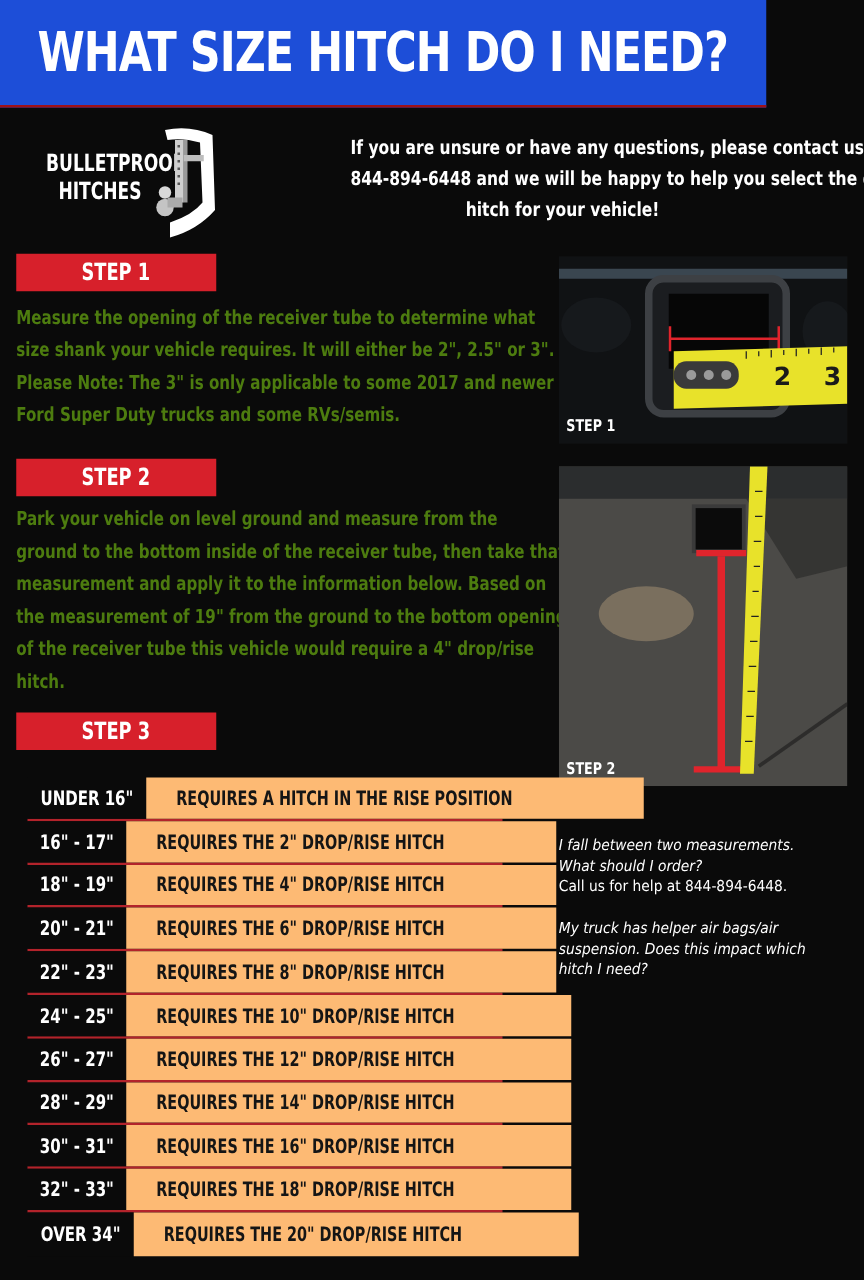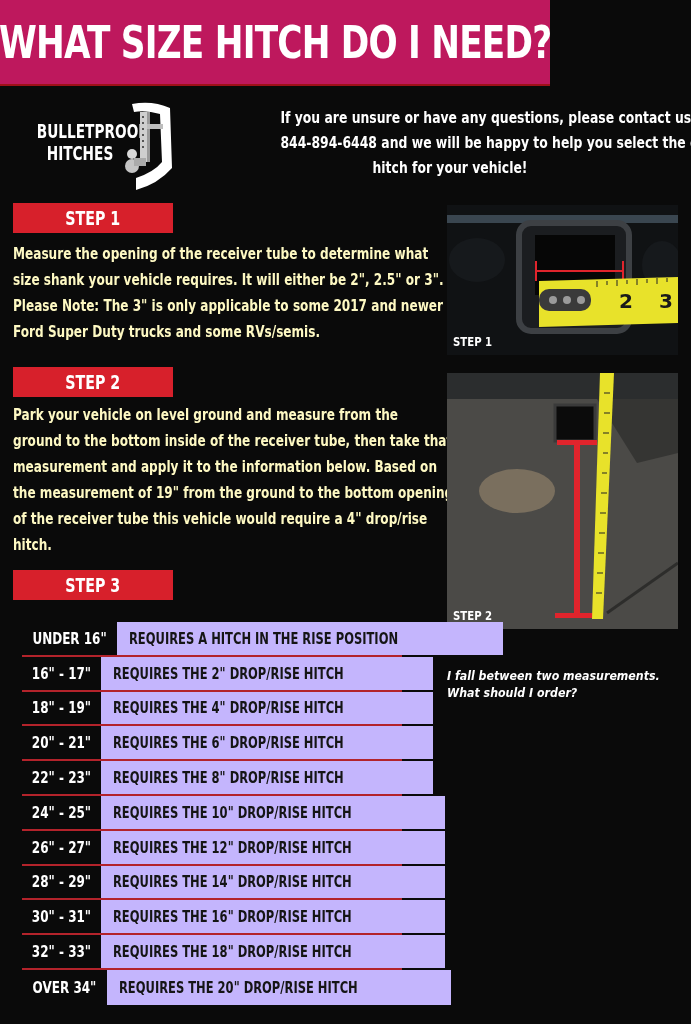--- a/index.html
+++ b/index.html
@@ -1,21 +1,21 @@
 <!DOCTYPE html>
 <html><head>
 <meta charset="utf-8">
 <style>
   * { box-sizing: border-box; margin: 0; padding: 0; }
   html, body { width: 691px; height: 1024px; background: #0a0a0a; overflow: hidden; }
   body { position: relative; font-family: "Liberation Sans", sans-serif; color: #fff; }
 
   .banner {
-    position: absolute; left: 0; top: 0; width: 550px; height: 86px;
-    background: #be185d; border-bottom: 2px solid #9e1118;
+    position: absolute; left: 0; top: 0; width: 613px; height: 86px;
+    background: #1d4ed8; border-bottom: 2px solid #9e1118;
     display: flex; align-items: center; justify-content: center;
   }
   .banner h1 {
     font-family: "DejaVu Sans", sans-serif; font-weight: bold; font-size: 44px;
     letter-spacing: -1px; transform: scaleX(0.78); transform-origin: center;
     color: #fff; white-space: nowrap;
   }
 
   .logo {
     position: absolute; left: 18px; top: 98px; width: 160px; height: 96px;
@@ -41,21 +41,21 @@
     background: #d7202b; display: flex; align-items: center; justify-content: center;
   }
   .step-label span {
     font-family: "DejaVu Sans", sans-serif; font-weight: bold; font-size: 19px;
     transform: scaleX(0.75); color: #fff; white-space: nowrap;
   }
 
   .step-text {
     position: absolute; left: 13px; width: 420px;
     font-family: "DejaVu Sans", sans-serif; font-weight: bold; font-size: 15.5px;
-    line-height: 26px; color: #fef9c3;
+    line-height: 26px; color: #4d7c0f;
   }
   .step-text span { display: block; transform: scaleX(0.78); transform-origin: left; white-space: nowrap; }
 
   .photo {
     position: absolute; left: 447px; width: 231px; overflow: hidden;
     background: #111;
   }
   .photo-caption {
     position: absolute; left: 6px; bottom: 6px;
     font-family: "DejaVu Sans", sans-serif; font-weight: bold; font-size: 13px;
@@ -72,33 +72,33 @@
   .row:last-child { border-bottom: none; }
   .row .range {
     width: 95px; background: #0a0a0a; display: flex; align-items: center; justify-content: center;
   }
   .row .range span {
     font-family: "DejaVu Sans", sans-serif; font-weight: bold; font-size: 16px;
     transform: scaleX(0.75); white-space: nowrap; color: #fff;
   }
   .row .divider { width: 3px; background: #d7202b; }
   .row .req {
-    flex: 1; background: #c4b5fd; display: flex; align-items: center; padding-left: 12px;
+    flex: 1; background: #fdba74; display: flex; align-items: center; padding-left: 24px;
   }
   .row .req span {
     font-family: "DejaVu Sans", sans-serif; font-weight: bold; font-size: 16px;
     color: #151515; transform: scaleX(0.72); transform-origin: left; white-space: nowrap;
   }
 
   .faq {
     position: absolute; left: 447px; top: 668px; width: 240px;
     font-family: "DejaVu Sans", sans-serif; font-size: 12px; line-height: 16.5px; color: #fff;
   }
   .faq .item { margin-bottom: 16.5px; }
-  .faq .q { font-weight: bold; font-style: italic; display: block; }
+  .faq .q { font-weight: normal; font-style: italic; display: block; }
   .faq .a { display: block; }
   .faq .q span, .faq .a span { display: block; white-space: nowrap; transform: scaleX(0.92); transform-origin: left; }
 </style>
 </head>
 <body>
 
 <div class="banner">
   <h1>WHAT SIZE HITCH DO I NEED?</h1>
 </div>
 
@@ -318,18 +318,26 @@
       </div>
   </div>
 </div>
 
 <div class="faq">
   <div class="item">
     <div class="q">
       <span>I fall between two measurements.</span>
       <span>What should I order?</span>
     </div>
+    <div class="a">
+      <span>Call us for help at 844-894-6448.</span>
+    </div>
   </div>
   <div class="item">
   </div>
   <div class="item">
+    <div class="q">
+      <span>My truck has helper air bags/air</span>
+      <span>suspension. Does this impact which</span>
+      <span>hitch I need?</span>
+    </div>
   </div>
 </div>
 
 </body></html>

